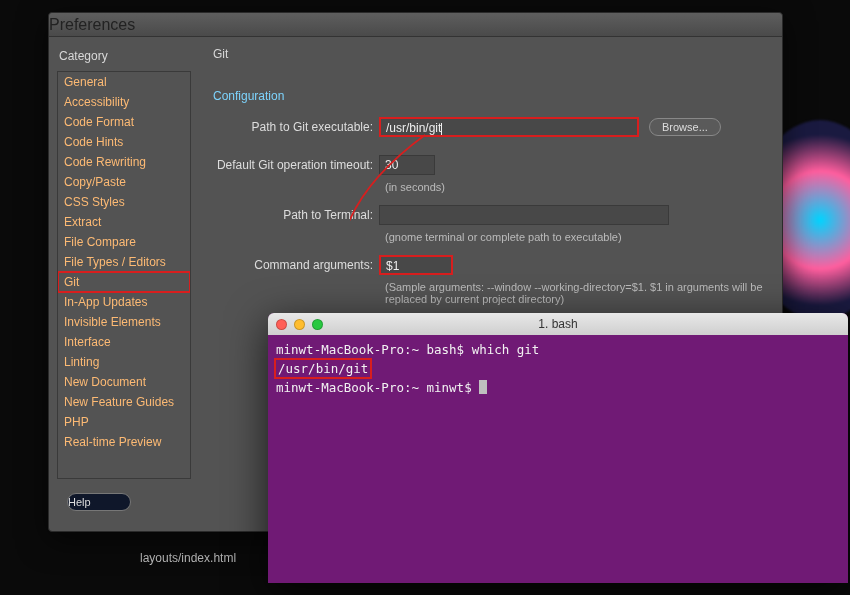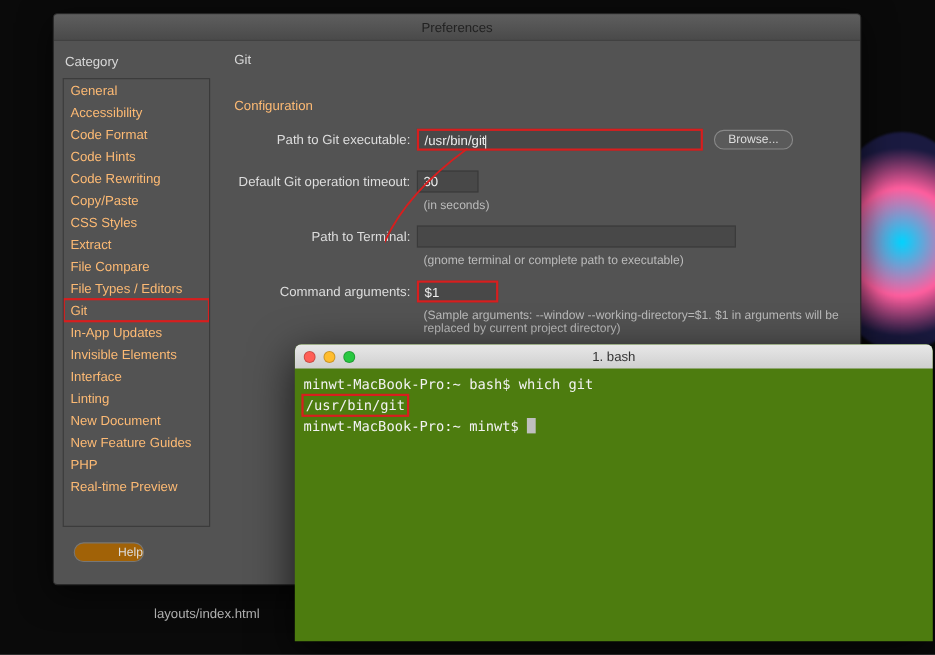--- a/index.html
+++ b/index.html
@@ -39,22 +39,22 @@
     width: 735px; height: 520px;
     background: #535353;
     border: 1px solid #2a2a2a;
     border-radius: 4px;
     box-shadow: 0 8px 30px rgba(0,0,0,.6);
     display: flex; flex-direction: column;
   }
   .prefs-titlebar {
     height: 24px; line-height: 24px;
     background: linear-gradient(#5e5e5e,#4a4a4a);
-    text-align: center;
-    color: #222; font-size: 12px;
+    text-align: left;
+    color: #222; font-size: 16px;
     border-bottom: 1px solid #333;
     border-radius: 4px 4px 0 0;
   }
   .prefs-body { flex: 1; display: flex; }
   .sidebar {
     width: 150px; padding: 10px 0 2px 0;
     display: flex; flex-direction: column;
   }
   .category-label {
     color: #d8d8d8; font-size: 12px;
@@ -73,37 +73,37 @@
     line-height: 16px;
     cursor: pointer;
   }
   .catitem.selected {
     outline: 2px solid #d81e1e;
     outline-offset: -1px;
   }
   .help-btn {
     margin: 14px 0 0 18px;
     width: 64px; height: 18px;
-    background: #a16207;
+    background: #0f172a;
     border: 1px solid #777;
     border-radius: 9px;
     color: #ddd; font-size: 11px;
-    text-align: right; line-height: 16px;
+    text-align: left; line-height: 16px;
     cursor: pointer;
   }
   .main {
     flex: 1; padding: 10px 14px;
     position: relative;
   }
   .main-title {
     color: #d8d8d8; font-size: 12px;
     margin-bottom: 28px;
   }
   .section-title {
-    color: #fdba74; font-size: 12px;
+    color: #7dd3fc; font-size: 12px;
     margin: 0 0 14px 0;
   }
   .row {
     display: flex; align-items: flex-start;
     margin-bottom: 6px;
   }
   .row-label {
     width: 166px; text-align: right;
     padding-right: 6px;
     color: #ddd; font-size: 12px;
@@ -143,21 +143,21 @@
   .arrow-svg {
     position: absolute;
     left: 350px; top: 130px;
     pointer-events: none;
   }
 
   
   .terminal {
     position: absolute; left: 268px; top: 313px;
     width: 580px; height: 270px;
-    background: #4d7c0f;
+    background: #701a75;
     border-radius: 6px 6px 0 0;
     box-shadow: 0 10px 40px rgba(0,0,0,.7);
     overflow: hidden;
   }
   .term-titlebar {
     height: 22px;
     background: linear-gradient(#e8e8e8,#cfcfcf);
     display: flex; align-items: center;
     padding: 0 8px;
     position: relative;

